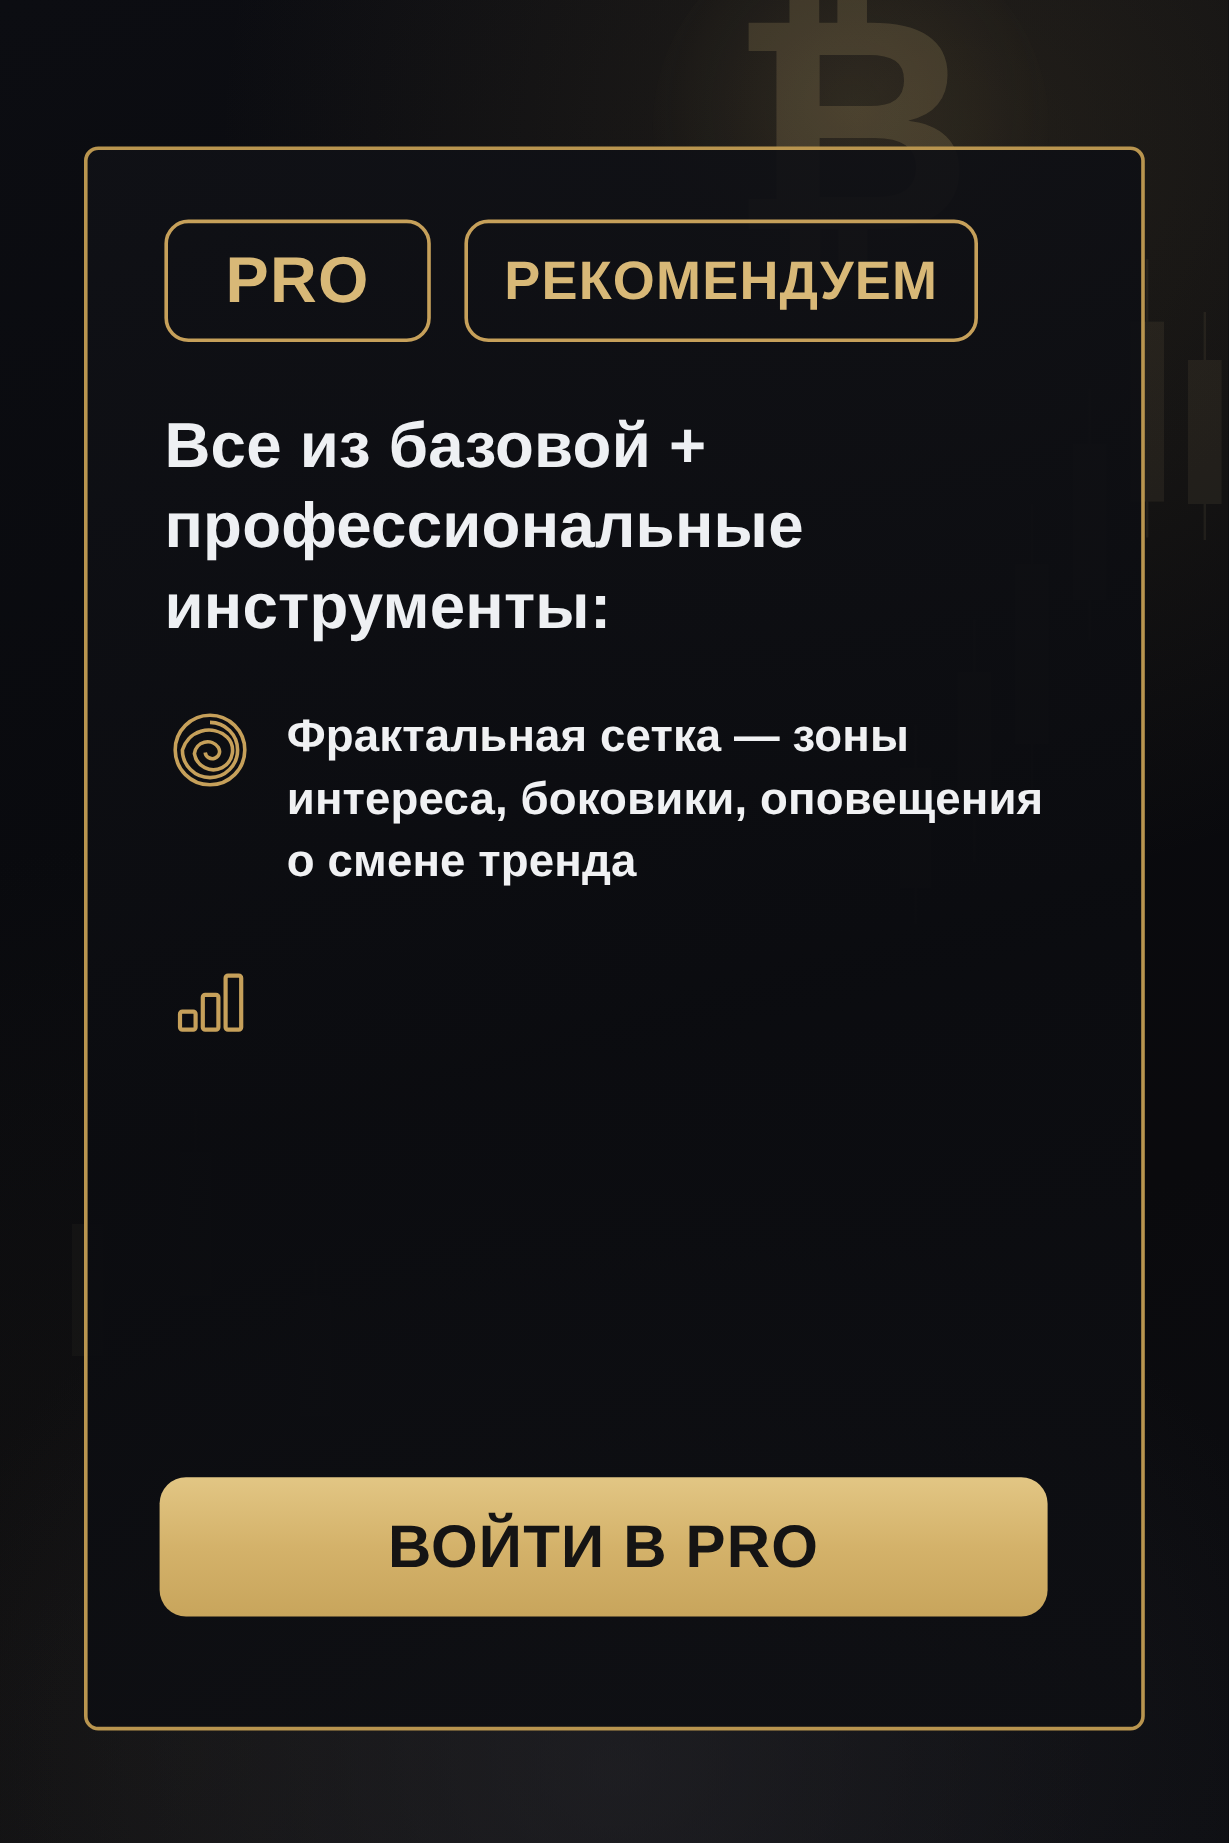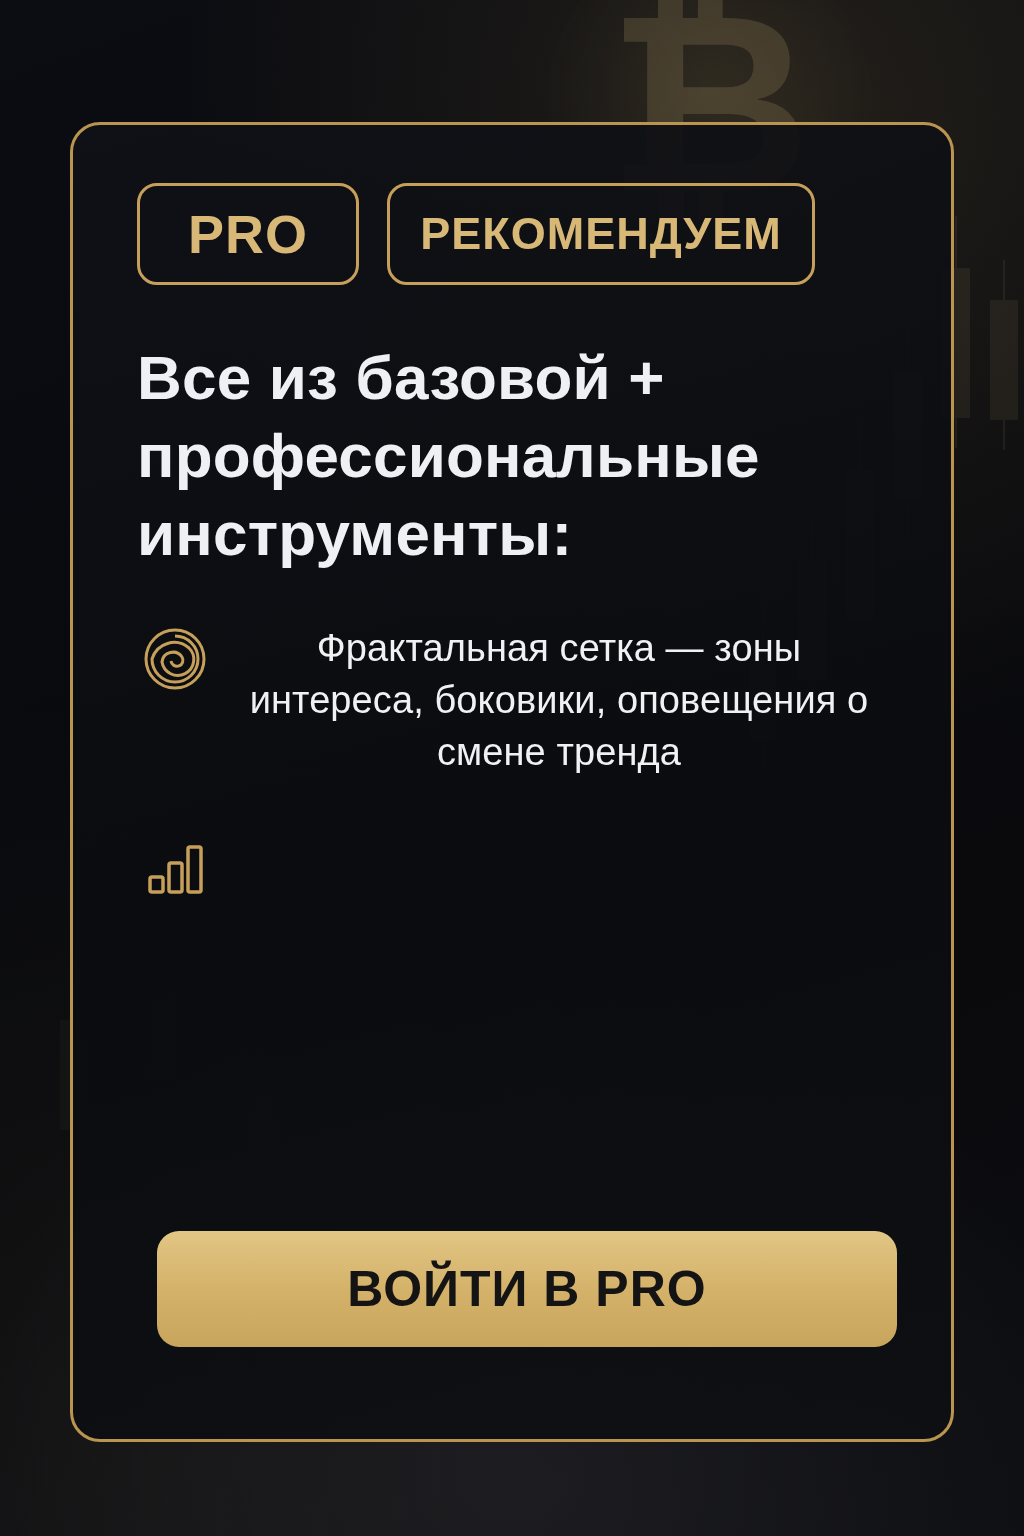--- a/index.html
+++ b/index.html
@@ -74,21 +74,21 @@
 
   
   .card {
     position: absolute;
     left: 70px;
     top: 122px;
     width: 884px;
     height: 1320px;
     box-sizing: border-box;
     border: 3px solid #b9954f;
-    border-radius: 30px;
+    border-radius: 12px;
     background: linear-gradient(165deg, rgba(16,17,22,0.92) 0%, rgba(11,12,16,0.93) 55%, rgba(14,15,19,0.92) 100%);
     padding: 58px 64px 0 64px;
   }
 
   .badges {
     display: flex;
     gap: 28px;
     align-items: center;
   }
   .badge {
@@ -109,21 +109,21 @@
   }
   .badge-rec {
     width: 428px;
     height: 102px;
     font-size: 45px;
   }
 
   .headline {
     margin-top: 54px;
     color: #eef0f3;
-    font-size: 62px;
+    font-size: 53px;
     line-height: 1.26;
     font-weight: 700;
     letter-spacing: 0.2px;
     max-width: 720px;
   }
 
   .features {
     margin-top: 48px;
   }
   .feature {
@@ -138,30 +138,29 @@
     height: 76px;
     display: flex;
     align-items: center;
     justify-content: center;
     color: #c6a05a;
   }
   .feature .ftext {
     color: #f0f1f3;
     font-size: 38px;
     line-height: 1.36;
-    font-weight: 400;
+    font-weight: 700;
     letter-spacing: 0.1px;
     padding-top: 2px;
     max-width: 640px;
-    text-align: center;
   }
 
   .cta {
     position: absolute;
-    left: 84px;
+    left: 60px;
     bottom: 92px;
     width: 740px;
     height: 116px;
     border: none;
     border-radius: 22px;
     background: linear-gradient(180deg, #e2c684 0%, #d4b26a 50%, #c8a55c 100%);
     color: #151414;
     font-size: 50px;
     font-weight: 700;
     letter-spacing: 1px;

